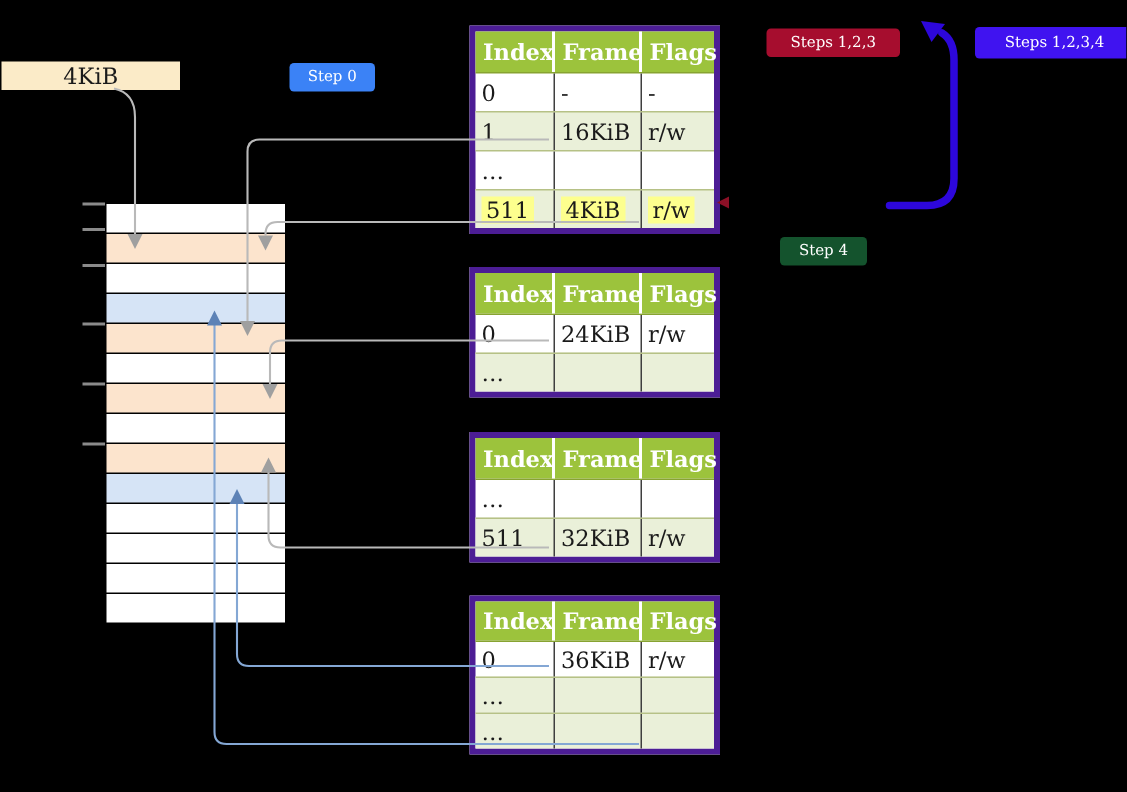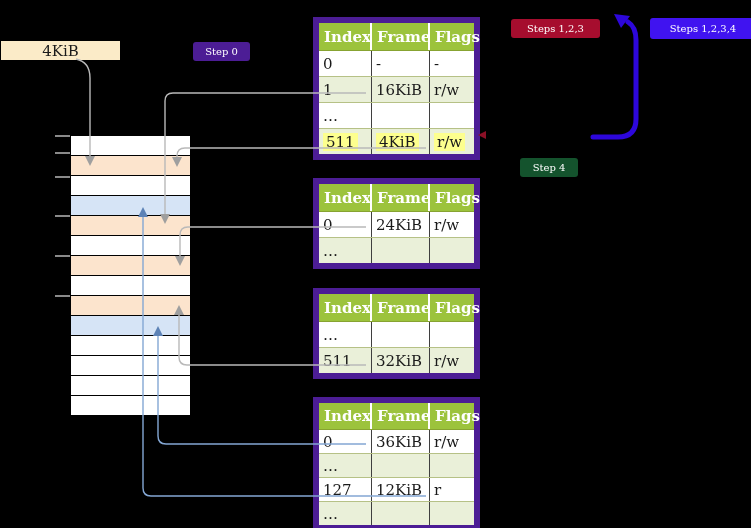--- a/index.html
+++ b/index.html
@@ -12,21 +12,21 @@
   .badge{position:absolute;height:19px;display:flex;align-items:center;justify-content:center;
          color:#fff;font-size:10px;border-radius:3px;white-space:nowrap;}
   .step0{left:193px;top:42px;width:57px;}
   .steps123{left:511px;top:19px;width:89px;}
   .steps1234{left:650px;top:18px;width:106px;height:21px;}
   .step4{left:520px;top:158px;width:58px;}
   
   .mrow{position:absolute;left:71px;width:119px;height:19px;}
   .tick{position:absolute;left:55px;width:15px;height:2px;background:#8a8a8a;}
   
-  .ptable{position:absolute;left:313px;width:167px;border:6px solid #4c1d95;background:#fff;box-sizing:border-box;}
+  .ptable{position:absolute;left:313px;width:167px;border:4px solid #4c1d95;background:#fff;box-sizing:border-box;}
   .thead{display:grid;grid-template-columns:53px 58px 52px;height:27px;}
   .hcell{color:#ffffff;font-weight:bold;font-size:15px;display:flex;align-items:center;
          padding-left:5px;box-sizing:border-box;overflow:hidden;}
   .hcell.sep{border-right:2px solid #fff;}
   .trow{display:grid;grid-template-columns:53px 58px 52px;height:26px;border-top:1px solid #b6c186;box-sizing:border-box;}
   .trow.first{border-top:1px solid #87a331;}
   .t4 .trow{height:24px;}
   .tcell{display:flex;align-items:center;padding-left:4px;box-sizing:border-box;
          font-size:15px;color:#1a1a1a;overflow:hidden;}
   .tcell.vsep{border-right:1px solid #3f3f3f;}
@@ -35,21 +35,21 @@
   .overlay{position:absolute;left:0;top:0;z-index:10;pointer-events:none;}
   .cline{fill:none;stroke-width:1.4px;}
   .iline{fill:none;stroke-width:5px;stroke-linecap:round;}
 </style>
 </head>
 <body>
 
 <div class="stage">
 
   <div class="plabel" style="background: rgb(251, 235, 200);">4KiB</div>
-  <div class="badge step0" style="background: #4c1d95;">Step 0</div>
+  <div class="badge step0" style="background: #3b82f6;">Step 0</div>
   <div class="badge steps123" style="background: rgb(166, 13, 46);">Steps 1,2,3</div>
   <div class="badge steps1234" style="background: rgb(64, 19, 240);">Steps 1,2,3,4</div>
   <div class="badge step4" style="background: #14532d;">Step 4</div>
 
   <div>
     <div class="mrow" style="top: 136px; background: rgb(255, 255, 255);"></div>
     <div class="mrow" style="top: 156px; background: rgb(252, 228, 205);"></div>
     <div class="mrow" style="top: 176px; background: rgb(255, 255, 255);"></div>
     <div class="mrow" style="top: 196px; background: rgb(214, 228, 246);"></div>
     <div class="mrow" style="top: 216px; background: rgb(252, 228, 205);"></div>
@@ -203,31 +203,20 @@
       <div class="tcell vsep">
           <span>…</span>
         </div>
       <div class="tcell vsep">
           <span></span>
         </div>
       <div class="tcell">
           <span></span>
         </div>
     </div>
-    <div class="trow">
-      <div class="tcell vsep">
-          <span>127</span>
-        </div>
-      <div class="tcell vsep">
-          <span>12KiB</span>
-        </div>
-      <div class="tcell">
-          <span>r</span>
-        </div>
-    </div>
     <div class="trow" style="background: rgb(234, 240, 217);">
       <div class="tcell vsep">
           <span>…</span>
         </div>
       <div class="tcell vsep">
           <span></span>
         </div>
       <div class="tcell">
           <span></span>
         </div>

